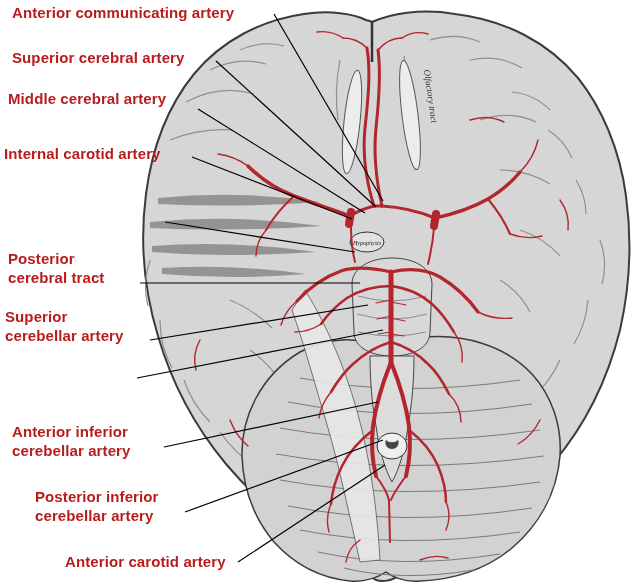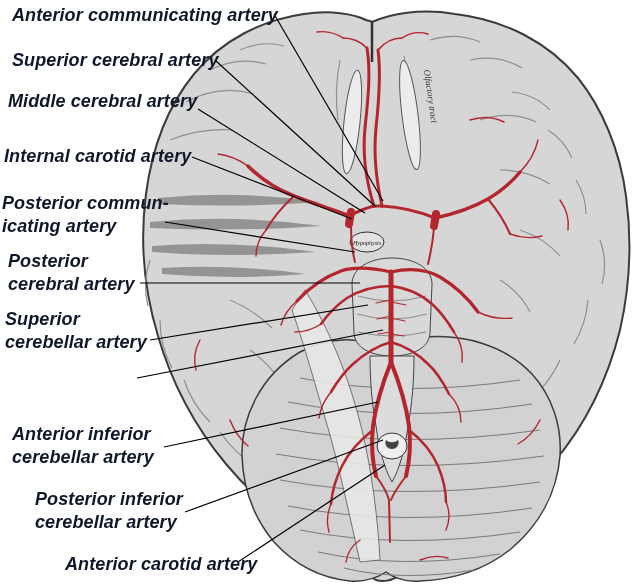--- a/index.html
+++ b/index.html
@@ -2,22 +2,22 @@
 <html><head>
 <meta charset="utf-8">
 <style>
   html,body{margin:0;padding:0;background:#fff;}
   .stage{
     position:relative;width:635px;height:585px;background:#ffffff;
     font-family:"Liberation Sans",sans-serif;overflow:hidden;
   }
   .stage svg{position:absolute;left:0;top:0;}
   .lbl{
-    position:absolute;font-weight:bold;font-size:18px;line-height:1.25;
-    color:#0f172a;white-space:pre-line;letter-spacing:.1px;font-style:italic;
+    position:absolute;font-weight:bold;font-size:15px;line-height:1.25;
+    color:#b91c1c;white-space:pre-line;letter-spacing:.1px;
   }
   .tiny-annot{font-family:"Liberation Serif",serif;font-style:italic;}
 </style>
 </head>
 <body>
 
 <div class="stage">
 
 <svg width="635" height="585" viewBox="0 0 635 585">
 
@@ -181,24 +181,22 @@
     <line x1="164" y1="447" x2="378" y2="402"></line>
     <line x1="185" y1="512" x2="383" y2="440"></line>
     <line x1="238" y1="562" x2="385" y2="465"></line>
   </g>
 </svg>
 
   <div class="lbl" style="left:12px;top:4px">Anterior communicating artery</div>
   <div class="lbl" style="left:12px;top:49px">Superior cerebral artery</div>
   <div class="lbl" style="left:8px;top:90px">Middle cerebral artery</div>
   <div class="lbl" style="left:4px;top:145px">Internal carotid artery</div>
-  <div class="lbl" style="left:2px;top:192px">Posterior commun-
-icating artery</div>
   <div class="lbl" style="left:8px;top:250px">Posterior
-cerebral artery</div>
+cerebral tract</div>
   <div class="lbl" style="left:5px;top:308px">Superior
 cerebellar artery</div>
   <div class="lbl" style="left:12px;top:423px">Anterior inferior
 cerebellar artery</div>
   <div class="lbl" style="left:35px;top:488px">Posterior inferior
 cerebellar artery</div>
   <div class="lbl" style="left:65px;top:553px">Anterior carotid artery</div>
 </div>
 
 </body></html>

